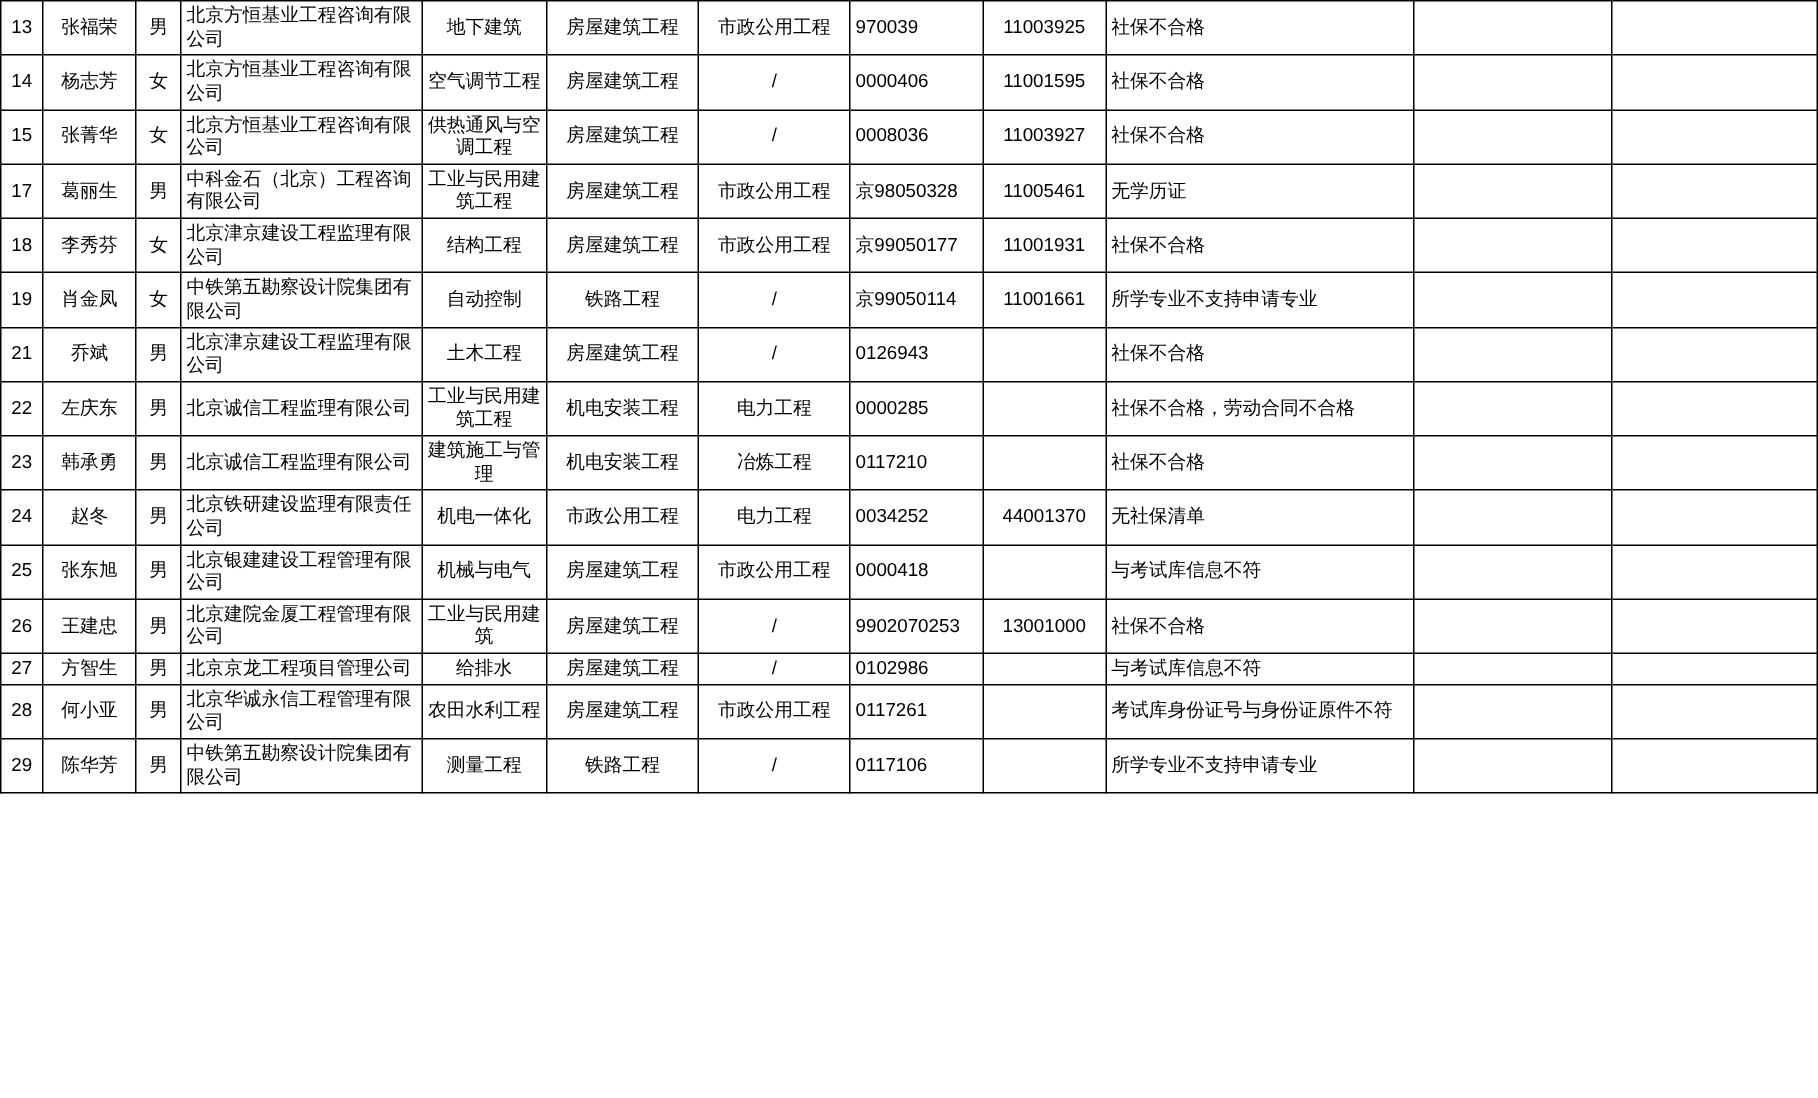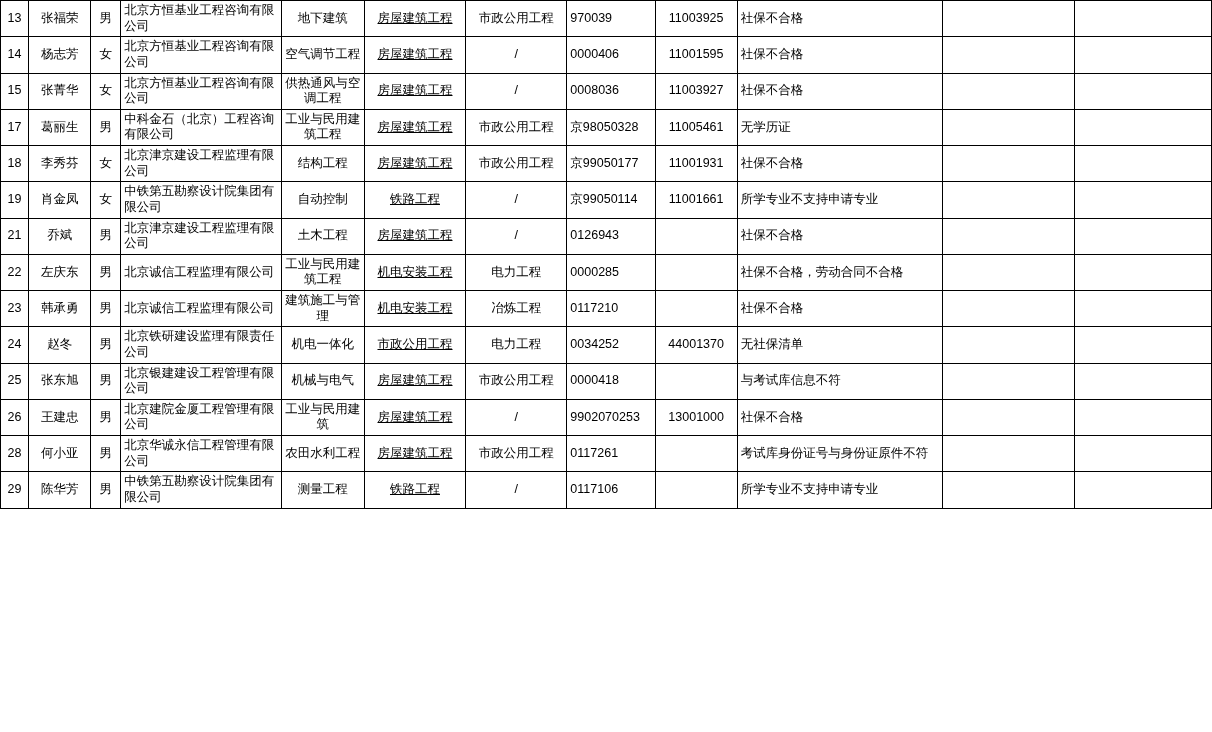--- a/index.html
+++ b/index.html
@@ -33,21 +33,21 @@
     padding: 2px 3px;
     vertical-align: middle;
     word-wrap: break-word;
     overflow: hidden;
   }
   .c-idx   { text-align: center; }
   .c-name  { text-align: center; }
   .c-sex   { text-align: center; }
   .c-org   { text-align: left; padding-left: 4px; }
   .c-major { text-align: center; margin-left: 44px; }
-  .c-cat1  { text-align: center; text-decoration: underline; }
+  .c-cat1  { text-align: center; }
   .c-cat2  { text-align: center; }
   .c-num1  { text-align: left; }
   .c-num2  { text-align: center; }
   .c-note  { text-align: left; padding-left: 5px; }
   .c-blank { text-align: center; }
 </style>
 </head>
 <body>
 
 <div id="sheet">
@@ -229,20 +229,34 @@
           <td class="c-major">工业与民用建筑</td>
           <td class="c-cat1">房屋建筑工程</td>
           <td class="c-cat2">/</td>
           <td class="c-num1">9902070253</td>
           <td class="c-num2">13001000</td>
           <td class="c-note">社保不合格</td>
           <td class="c-blank"></td>
           <td class="c-blank"></td>
         </tr>
         <tr>
+          <td class="c-idx">27</td>
+          <td class="c-name">方智生</td>
+          <td class="c-sex">男</td>
+          <td class="c-org">北京京龙工程项目管理公司</td>
+          <td class="c-major">给排水</td>
+          <td class="c-cat1">房屋建筑工程</td>
+          <td class="c-cat2">/</td>
+          <td class="c-num1">0102986</td>
+          <td class="c-num2"></td>
+          <td class="c-note">与考试库信息不符</td>
+          <td class="c-blank"></td>
+          <td class="c-blank"></td>
+        </tr>
+        <tr>
           <td class="c-idx">28</td>
           <td class="c-name">何小亚</td>
           <td class="c-sex">男</td>
           <td class="c-org">北京华诚永信工程管理有限公司</td>
           <td class="c-major">农田水利工程</td>
           <td class="c-cat1">房屋建筑工程</td>
           <td class="c-cat2">市政公用工程</td>
           <td class="c-num1">0117261</td>
           <td class="c-num2"></td>
           <td class="c-note">考试库身份证号与身份证原件不符</td>

